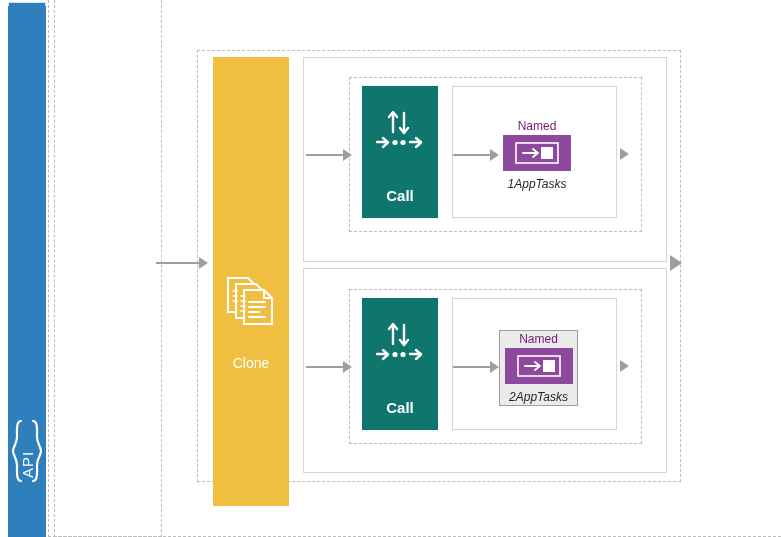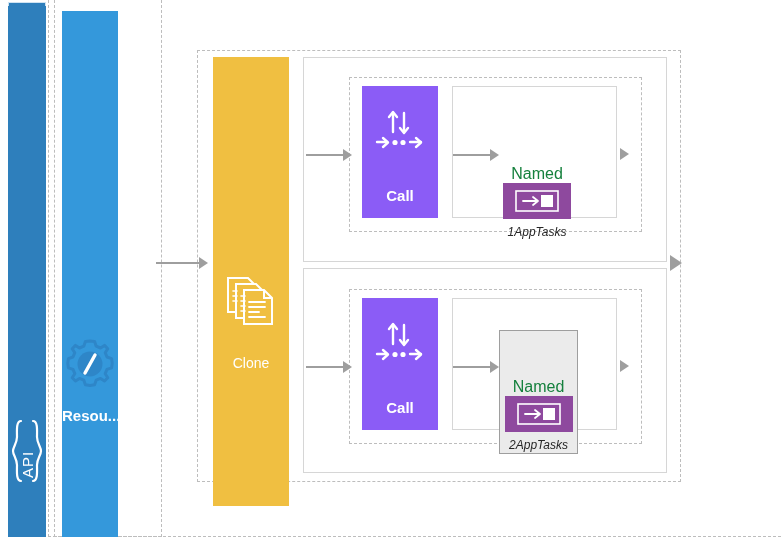--- a/index.html
+++ b/index.html
@@ -29,29 +29,29 @@
   .res-lane .lane-text{position:absolute;left:0;right:0;top:396px;text-align:center;
       color:#ffffff;font-size:15px;font-weight:bold;}
 
   
   .clone-lane{background:#f0bf41;}
   .clone-lane .lane-icon{position:absolute;left:50%;transform:translateX(-50%);top:215px;}
   .clone-lane .lane-text{position:absolute;left:0;right:0;top:298px;text-align:center;
       color:#ffffff;font-size:14px;}
 
   
-  .call-box{background:#8b5cf6;}
+  .call-box{background:#0f766e;}
   .call-box .lane-icon{position:absolute;left:50%;transform:translateX(-50%);top:22px;}
   .call-box .lane-text{position:absolute;left:0;right:0;bottom:14px;text-align:center;
       color:#ffffff;font-size:15px;font-weight:bold;}
 
   
   .named-group{position:absolute;text-align:center;}
   .named-group.selected{background:#ebebeb;border:1px solid #9e9e9e;}
-  .named-cap{font-size:16px;color:#15803d;line-height:16px;height:17px;margin-top:48px;}
+  .named-cap{font-size:12px;color:#701a75;line-height:16px;height:17px;}
   .named-chip{width:68px;height:36px;background:#8e499e;margin:0 auto;
       display:flex;align-items:center;justify-content:center;}
   .named-name{font-size:12px;color:#262626;line-height:16px;margin-top:5px;font-style:italic;}
 
   
   .conn{position:absolute;height:2px;background:#9e9e9e;}
   .arrowhead{position:absolute;width:0;height:0;
       border-top:6px solid transparent;border-bottom:6px solid transparent;
       border-left:9px solid #9e9e9e;}
   .arrowhead.big{border-top:8px solid transparent;border-bottom:8px solid transparent;
@@ -71,32 +71,20 @@
     <span class="api-label">API</span>
 
     <svg class="abs" style="left:3px;top:415px;" width="32" height="68" viewBox="0 0 32 68">
       <path d="M10 4 C5 4 6 14 6 20 C6 26 2 30 2 34 C2 38 6 42 6 48 C6 54 5 64 10 64" fill="none" stroke="#ffffff" stroke-width="2.2" stroke-linecap="round"></path>
       <path d="M22 4 C27 4 26 14 26 20 C26 26 30 30 30 34 C30 38 26 42 26 48 C26 54 27 64 22 64" fill="none" stroke="#ffffff" stroke-width="2.2" stroke-linecap="round"></path>
     </svg>
   </div>
 
   <div class="abs dashed-box" style="left:54px;top:0px;width:108px;height:537px;border-top:none;"></div>
 
-  <div class="abs res-lane" style="left:62px;top:11px;width:56px;height:526px;">
-    <span class="lane-icon">
-      <svg width="56" height="56" viewBox="0 0 56 56">
-        <g fill="none" stroke="#2e86c8" stroke-width="3">
-          <path d="M28 5 l4.6 .6 1.6 4.6 4.3 1.8 4-2.6 3.3 3.3 -2.6 4 1.8 4.3 4.6 1.6 .6 4.6 -.6 4.6 -4.6 1.6 -1.8 4.3 2.6 4 -3.3 3.3 -4-2.6 -4.3 1.8 -1.6 4.6 -4.6 .6 -4.6-.6 -1.6-4.6 -4.3-1.8 -4 2.6 -3.3-3.3 2.6-4 -1.8-4.3 -4.6-1.6 -.6-4.6 .6-4.6 4.6-1.6 1.8-4.3 -2.6-4 3.3-3.3 4 2.6 4.3-1.8 1.6-4.6 z" stroke-linejoin="round"></path>
-        </g>
-        <circle cx="28" cy="28" r="12.5" fill="#2e86c8"></circle>
-        <path d="M33 19 L23 37" stroke="#ffffff" stroke-width="3.4" stroke-linecap="round"></path>
-      </svg>
-    </span>
-    <span class="lane-text">Resou...</span>
-  </div>
 
   <div class="abs dashed-box" style="left:197px;top:50px;width:484px;height:432px;"></div>
 
   <div class="abs clone-lane" style="left:213px;top:57px;width:76px;height:449px;">
     <span class="lane-icon">
       <svg width="62" height="62" viewBox="0 0 62 62">
         <g fill="none" stroke="#ffffff" stroke-width="2">
           <path d="M8 6 h20 l8 8 v26 h-28 z"></path>
           <path d="M16 12 h20 l8 8 v26 h-28 z" fill="#f0bf41"></path>
           <path d="M24 18 h20 l8 8 v26 h-28 z" fill="#f0bf41"></path>

